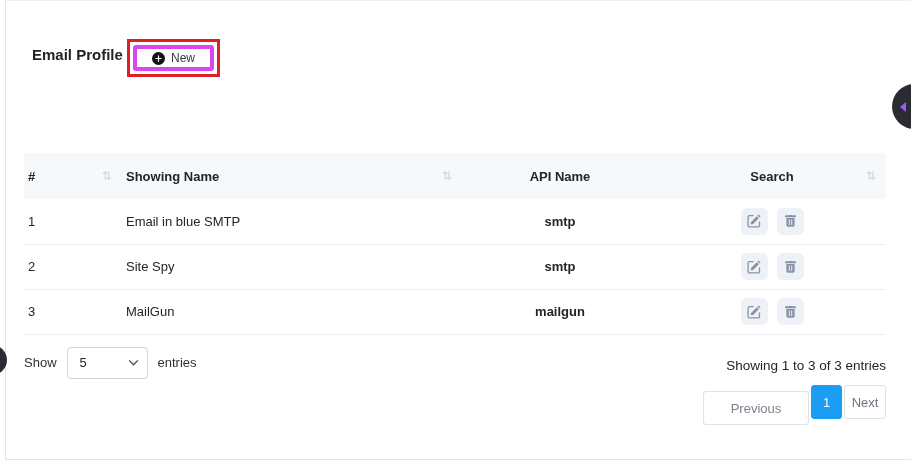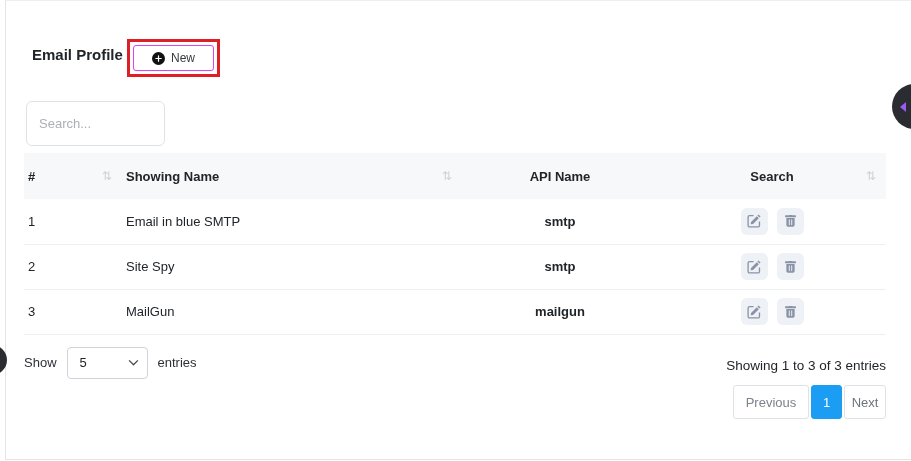--- a/index.html
+++ b/index.html
@@ -5,21 +5,21 @@
   * { margin:0; padding:0; box-sizing:border-box; }
   html,body { width:911px; height:461px; background:#fff; font-family:"Liberation Sans", sans-serif; }
   .canvas { position:relative; width:911px; height:461px; overflow:hidden; background:#fff; }
   .card { position:absolute; left:5px; top:0; right:0; bottom:1px;
           border-left:1px solid #e3e6e9; border-top:1px solid #edeff1; border-bottom:1px solid #e3e6e9; background:#fff; }
 
   .page-title { position:absolute; left:24px; top:46px; font-size:15px; font-weight:700; color:#212529;margin-left:8px; }
 
   .red-highlight { position:absolute; left:127px; top:39px; width:93px; height:38px; border:3px solid #dd1f26; }
   .new-btn { position:absolute; left:133px; top:45px; width:81px; height:26px; background:#fff;
-             border:1px solid #d946ef; border-radius:3px; display:flex; align-items:center; justify-content:center;
+             border:4px solid #d946ef; border-radius:3px; display:flex; align-items:center; justify-content:center;
              gap:6px; font-size:12px; color:#343a40; cursor:pointer; box-shadow:0 1px 1px rgba(0,0,0,.03); }
   .new-btn svg { display:block; }
 
   .search-input { position:absolute; left:26px; top:101px; width:139px; height:45px; border:1px solid #dfe3e7;
                   border-radius:6px; padding:0 12px; font-size:13px; color:#333; outline:none; font-family:"Liberation Sans", sans-serif; }
   .search-input::placeholder { color:#aab0b6; }
 
   table.data { position:absolute; left:24px; top:153px; width:862px; border-collapse:collapse; table-layout:fixed; }
   col.c1 { width:98px; } col.c2 { width:340px; } col.c3 { width:200px; } col.c4 { width:224px; }
   thead th { background:#f7f8fa; height:46px; font-size:13px; font-weight:700; color:#212529;
@@ -42,21 +42,21 @@
                    font-size:13px; color:#212529; padding:0 26px 0 12px; appearance:none; -webkit-appearance:none;
                    outline:none; font-family:"Liberation Sans", sans-serif; cursor:pointer; }
   .select-chevron { position:absolute; right:9px; top:50%; transform:translateY(-50%); pointer-events:none; }
 
   .info-text { position:absolute; right:25px; top:358px; font-size:13.5px; color:#212529; }
 
   .pagination { position:absolute; right:25px; top:385px; display:flex; gap:2px; height:34px; }
   .page-btn { height:34px; background:#fff; border:1px solid #dee2e6; border-radius:3px;
               font-size:13px; color:#7b838b; display:flex; align-items:center; justify-content:center;
               cursor:pointer; font-family:"Liberation Sans", sans-serif; }
-  .page-btn.prev { width:76px; }
+  .page-btn.prev { width:106px;margin-top:6px; }
   .page-btn.next { width:42px; color:#6c757d; }
   .page-btn.active { width:31px; background:#1b9df3; border-color:#1b9df3; color:#fff; }
 
   .float-right-toggle { position:absolute; width:45px; height:45px; border-radius:50%; background:#2b2b32;
                         right:-26px; top:84px; border:none; cursor:pointer; display:flex; align-items:center; padding-left:5px; }
   .float-left-toggle { position:absolute; width:30px; height:30px; border-radius:50%; background:#2b2b32;
                        left:-23px; top:345px; border:none; cursor:pointer; }
 </style>
 </head>
 <body>
@@ -69,21 +69,20 @@
   <div class="red-highlight"></div>
   <button class="new-btn">
     <span style="display:flex;">
       <svg width="13" height="13" viewBox="0 0 16 16" fill="#111111">
         <path d="M16 8A8 8 0 1 1 0 8a8 8 0 0 1 16 0zM8.75 4.75a.75.75 0 0 0-1.5 0v2.5h-2.5a.75.75 0 0 0 0 1.5h2.5v2.5a.75.75 0 0 0 1.5 0v-2.5h2.5a.75.75 0 0 0 0-1.5h-2.5v-2.5z"></path>
       </svg>
     </span>
     <span>New</span>
   </button>
 
-  <input class="search-input" type="text" placeholder="Search..." style="">
 
   <table class="data">
     <colgroup>
         <col class="c1">
         <col class="c2">
         <col class="c3">
         <col class="c4">
       </colgroup>
     <thead>
       <tr>

